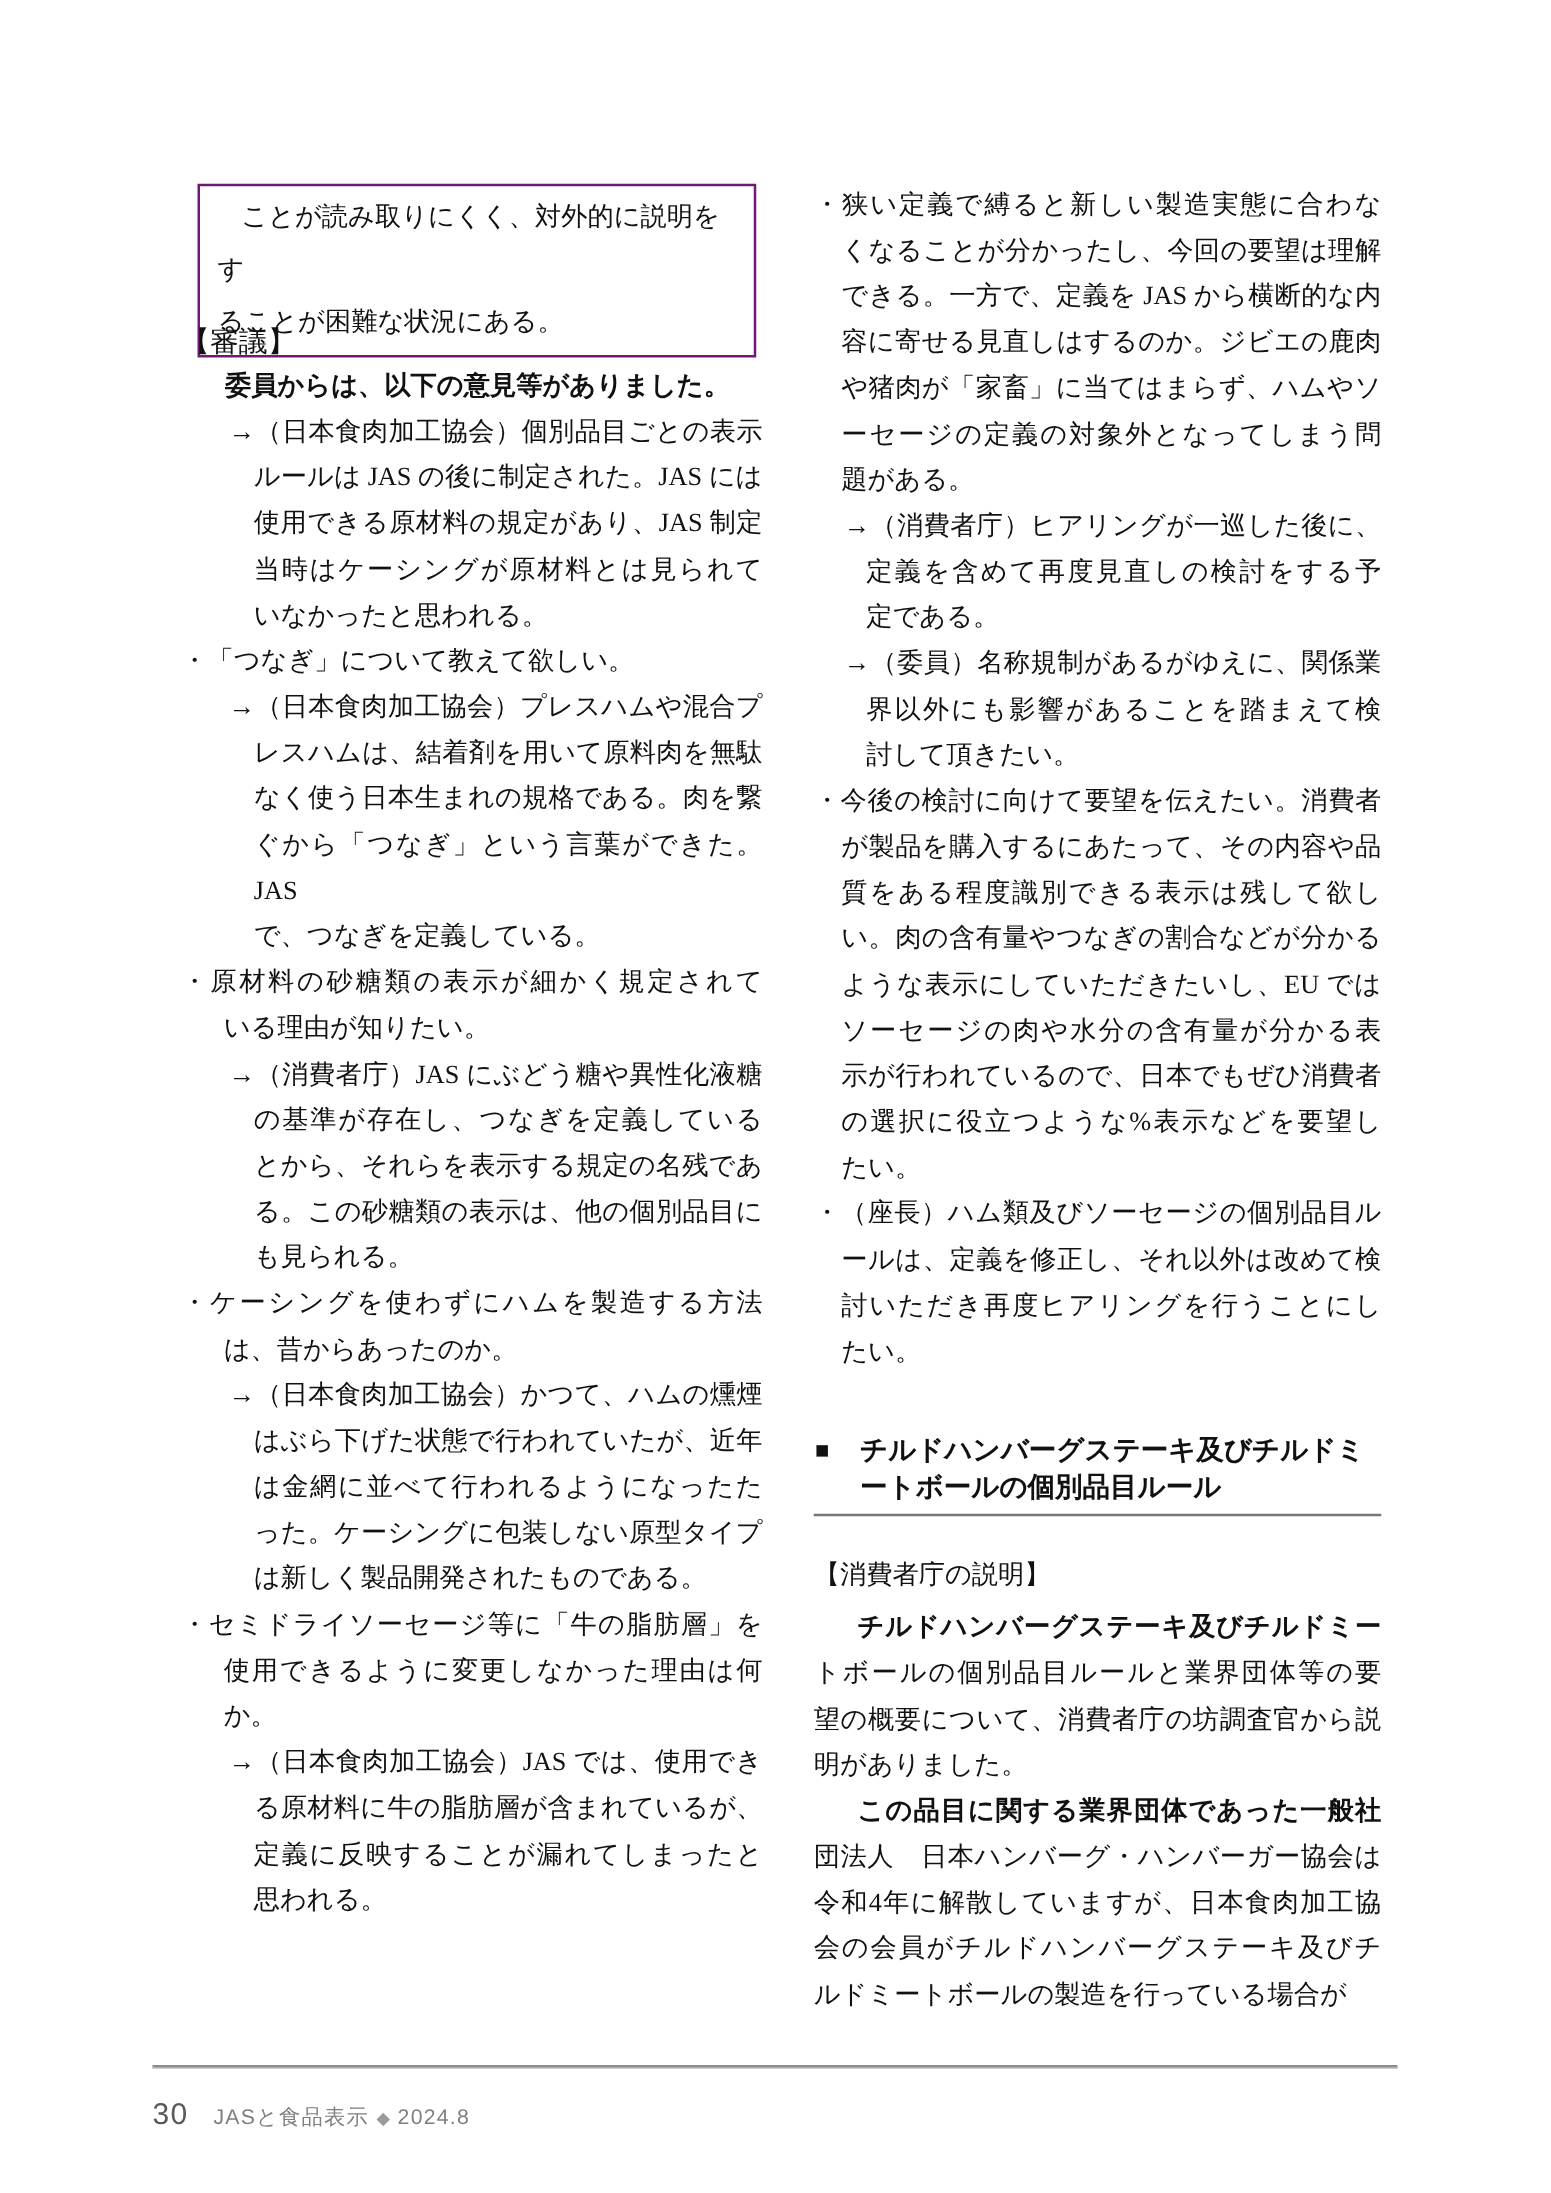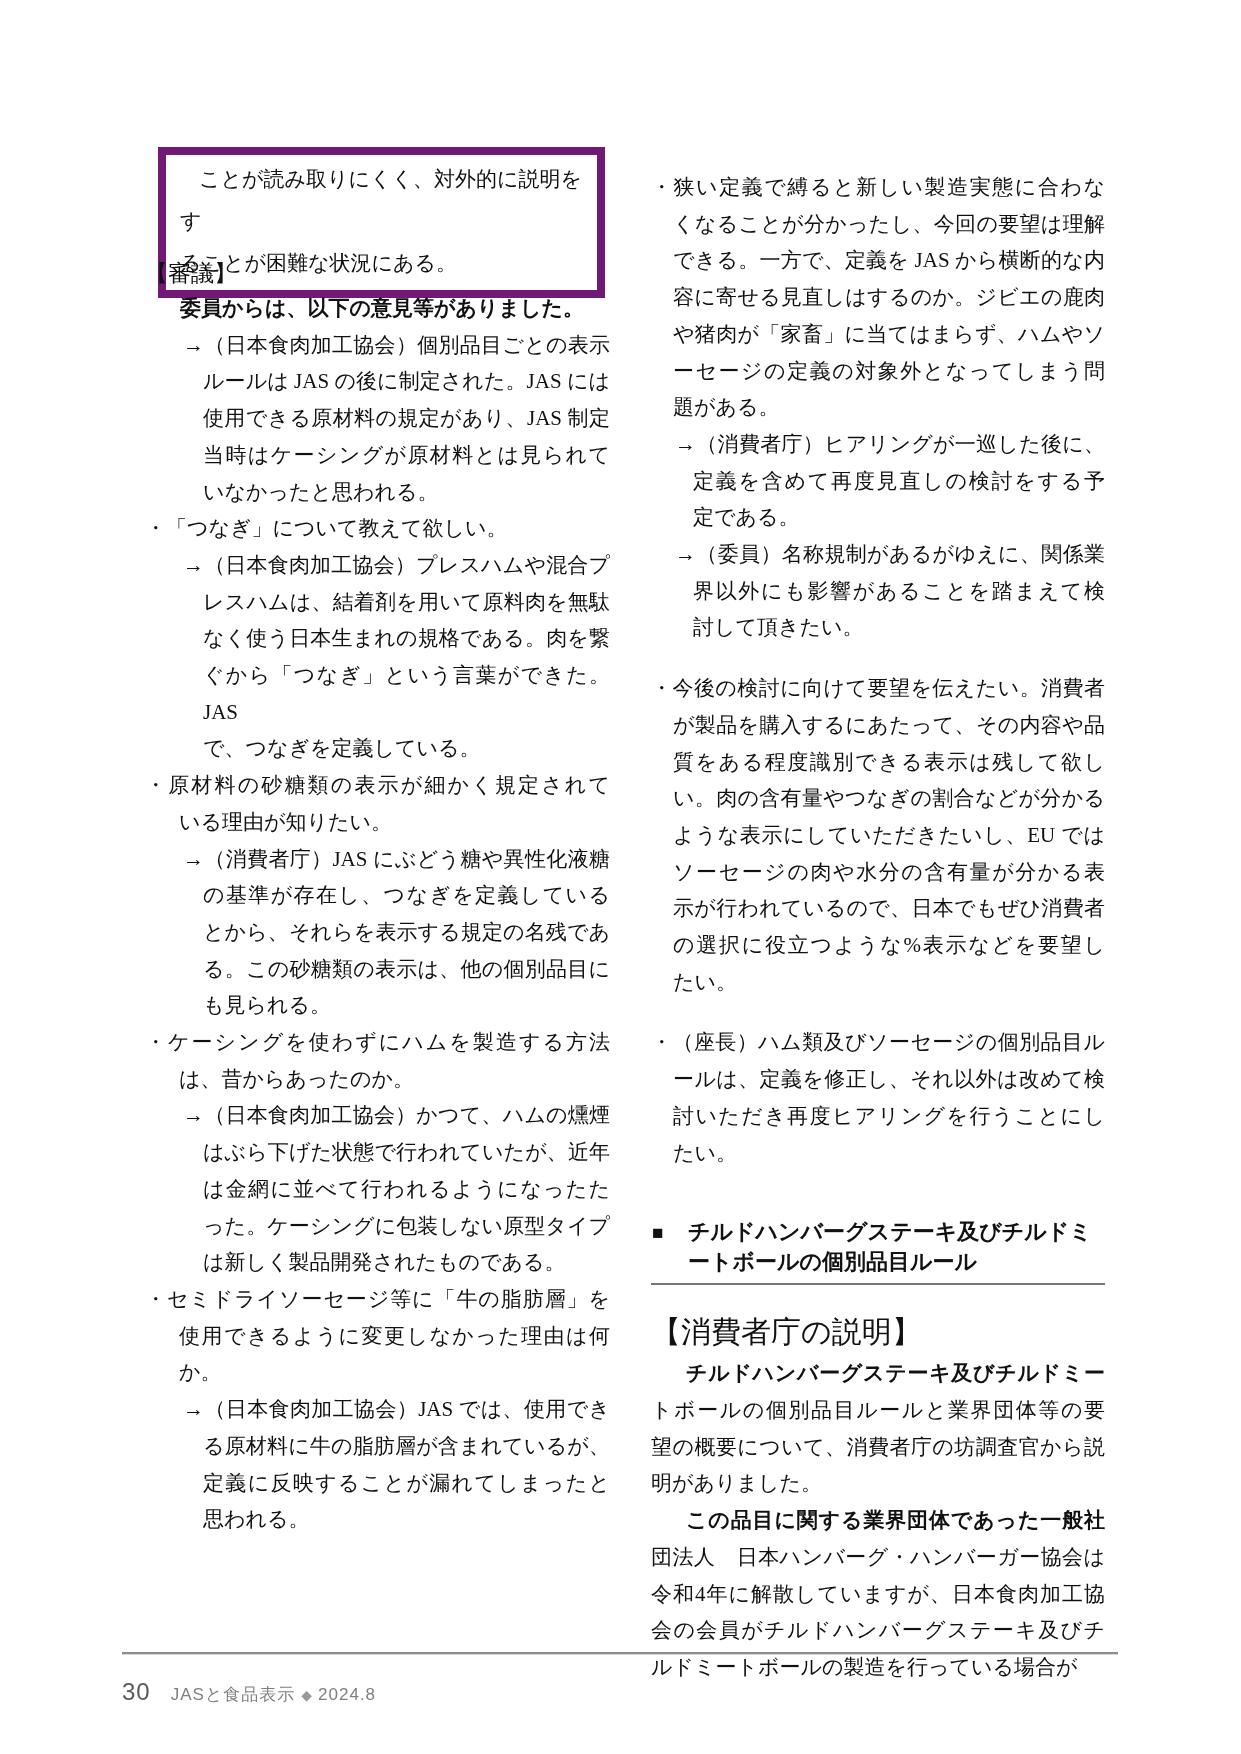--- a/index.html
+++ b/index.html
@@ -5,55 +5,55 @@
   html,body { margin:0; padding:0; background:#ffffff; }
   .page {
     position:relative; width:1241px; height:1754px; background:#ffffff;
     font-family:"Liberation Serif","DejaVu Serif",serif;
     color:#111111; overflow:hidden;
   }
 
   
   .note-box {
     position:absolute; left:158px; top:147px; width:447px; box-sizing:border-box;
-    border:8px solid #701a75; background:#ffffff;
+    border:2px solid #701a75; background:#ffffff;
     padding:3px 14px 6px 14px; font-size:21px; line-height:42px;
   }
   .note-box .nline.first { text-indent:19px; }
 
   
   .col { position:absolute; font-size:21px; line-height:36.7px; }
   #col-left  { left:145px; top:256px; width:465px; }
   #col-right { left:651px; top:145px; width:454px; }
 
   .line { text-align:justify; text-align-last:justify; }
   .line.blocklast { text-align-last:left; }
 
   
   .block.bullet { padding-left:34px; }
   .block.bullet .line.first { text-indent:-34px; }
   #col-right .block.bullet { padding-left:22px; }
-  #col-right .block.bullet .line.first { text-indent:-22px;margin-top:24px; }
+  #col-right .block.bullet .line.first { text-indent:-22px; }
 
   
   .block.arrow { margin-left:38px; padding-left:20px; }
   .block.arrow .line.first { text-indent:-20px; }
   #col-right .block.arrow { margin-left:24px; padding-left:18px; }
   #col-right .block.arrow .line.first { text-indent:-18px; }
 
   
   .block.para.indent .line.first { text-indent:35px;font-weight:bold; }
 
   
   .block.kakko-heading {
     font-family:"Liberation Sans","DejaVu Sans",sans-serif; font-weight:normal;
     font-size:23px; line-height:34px;
   }
   .block.kakko-heading .line { text-align:left; text-align-last:left; }
-  #col-right .block.kakko-heading { margin-top:30px; margin-bottom:6px; font-size:30px; }
+  #col-right .block.kakko-heading { margin-top:30px; margin-bottom:6px; font-size:21px; }
 
   
   .block.section-heading {
     position:relative; margin-top:46px; padding-left:37px; padding-bottom:6px;
     border-bottom:2px solid #777777;
     font-family:"Liberation Sans","DejaVu Sans",sans-serif; font-weight:bold;
     font-size:22px; line-height:30px;
   }
   .block.section-heading .line { text-align:right; text-align-last:left; }
   .block.section-heading .marker {

